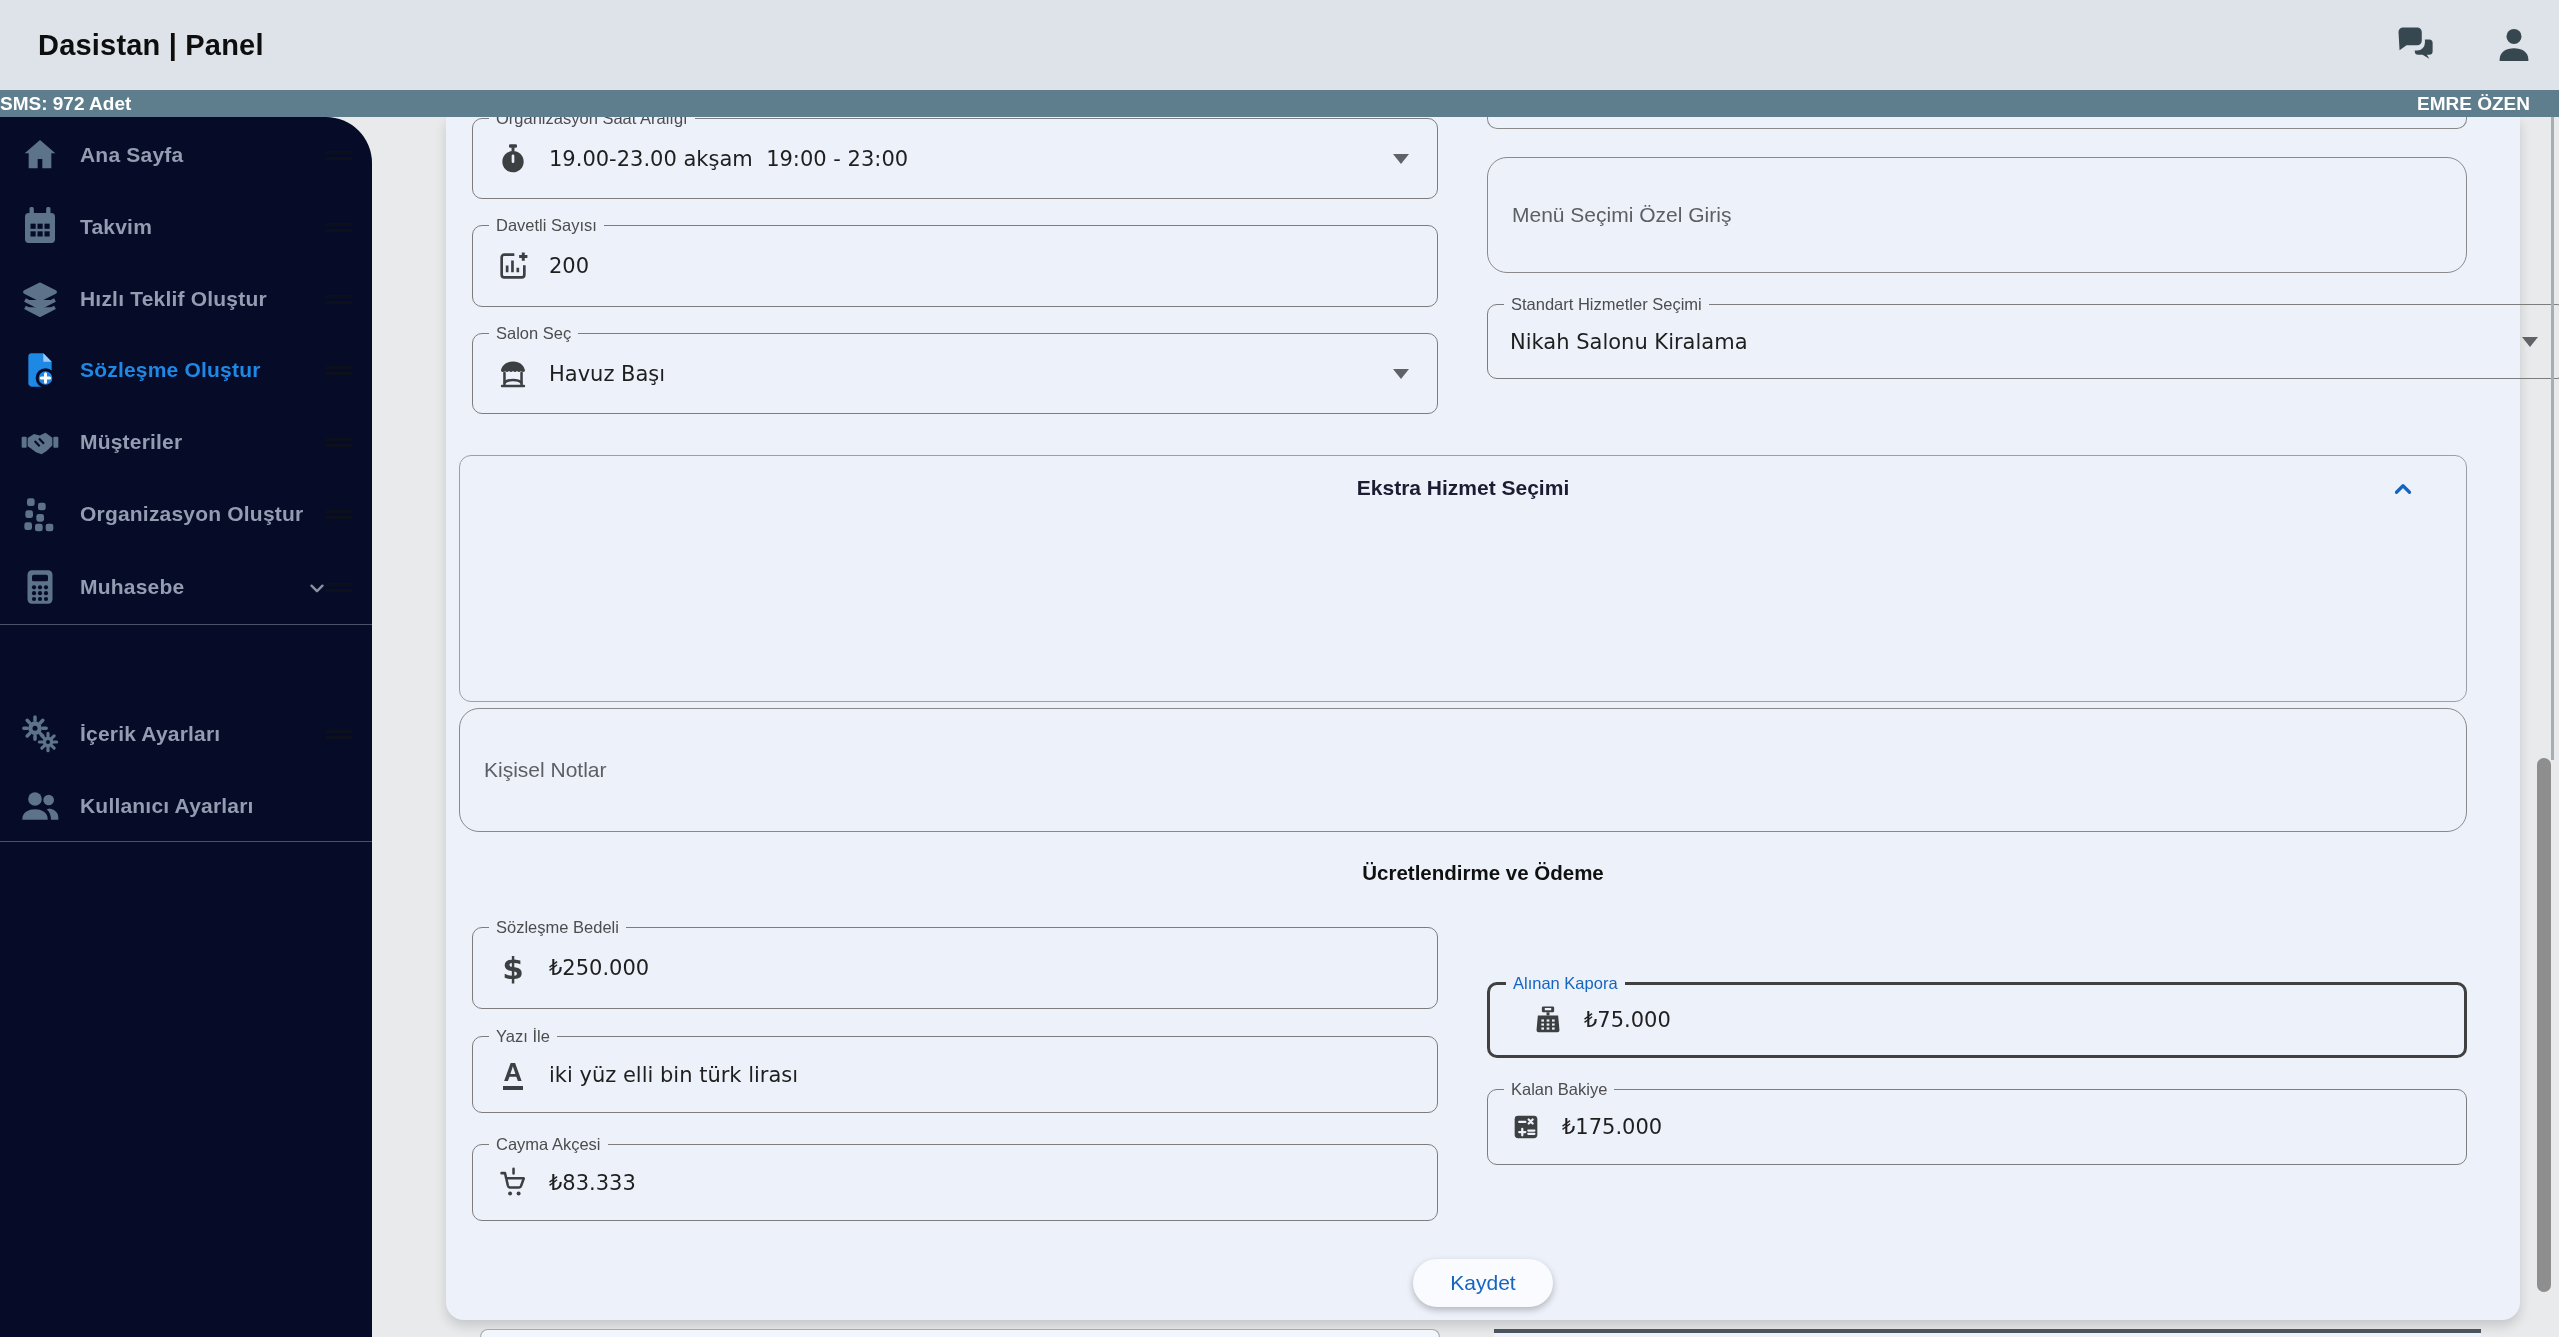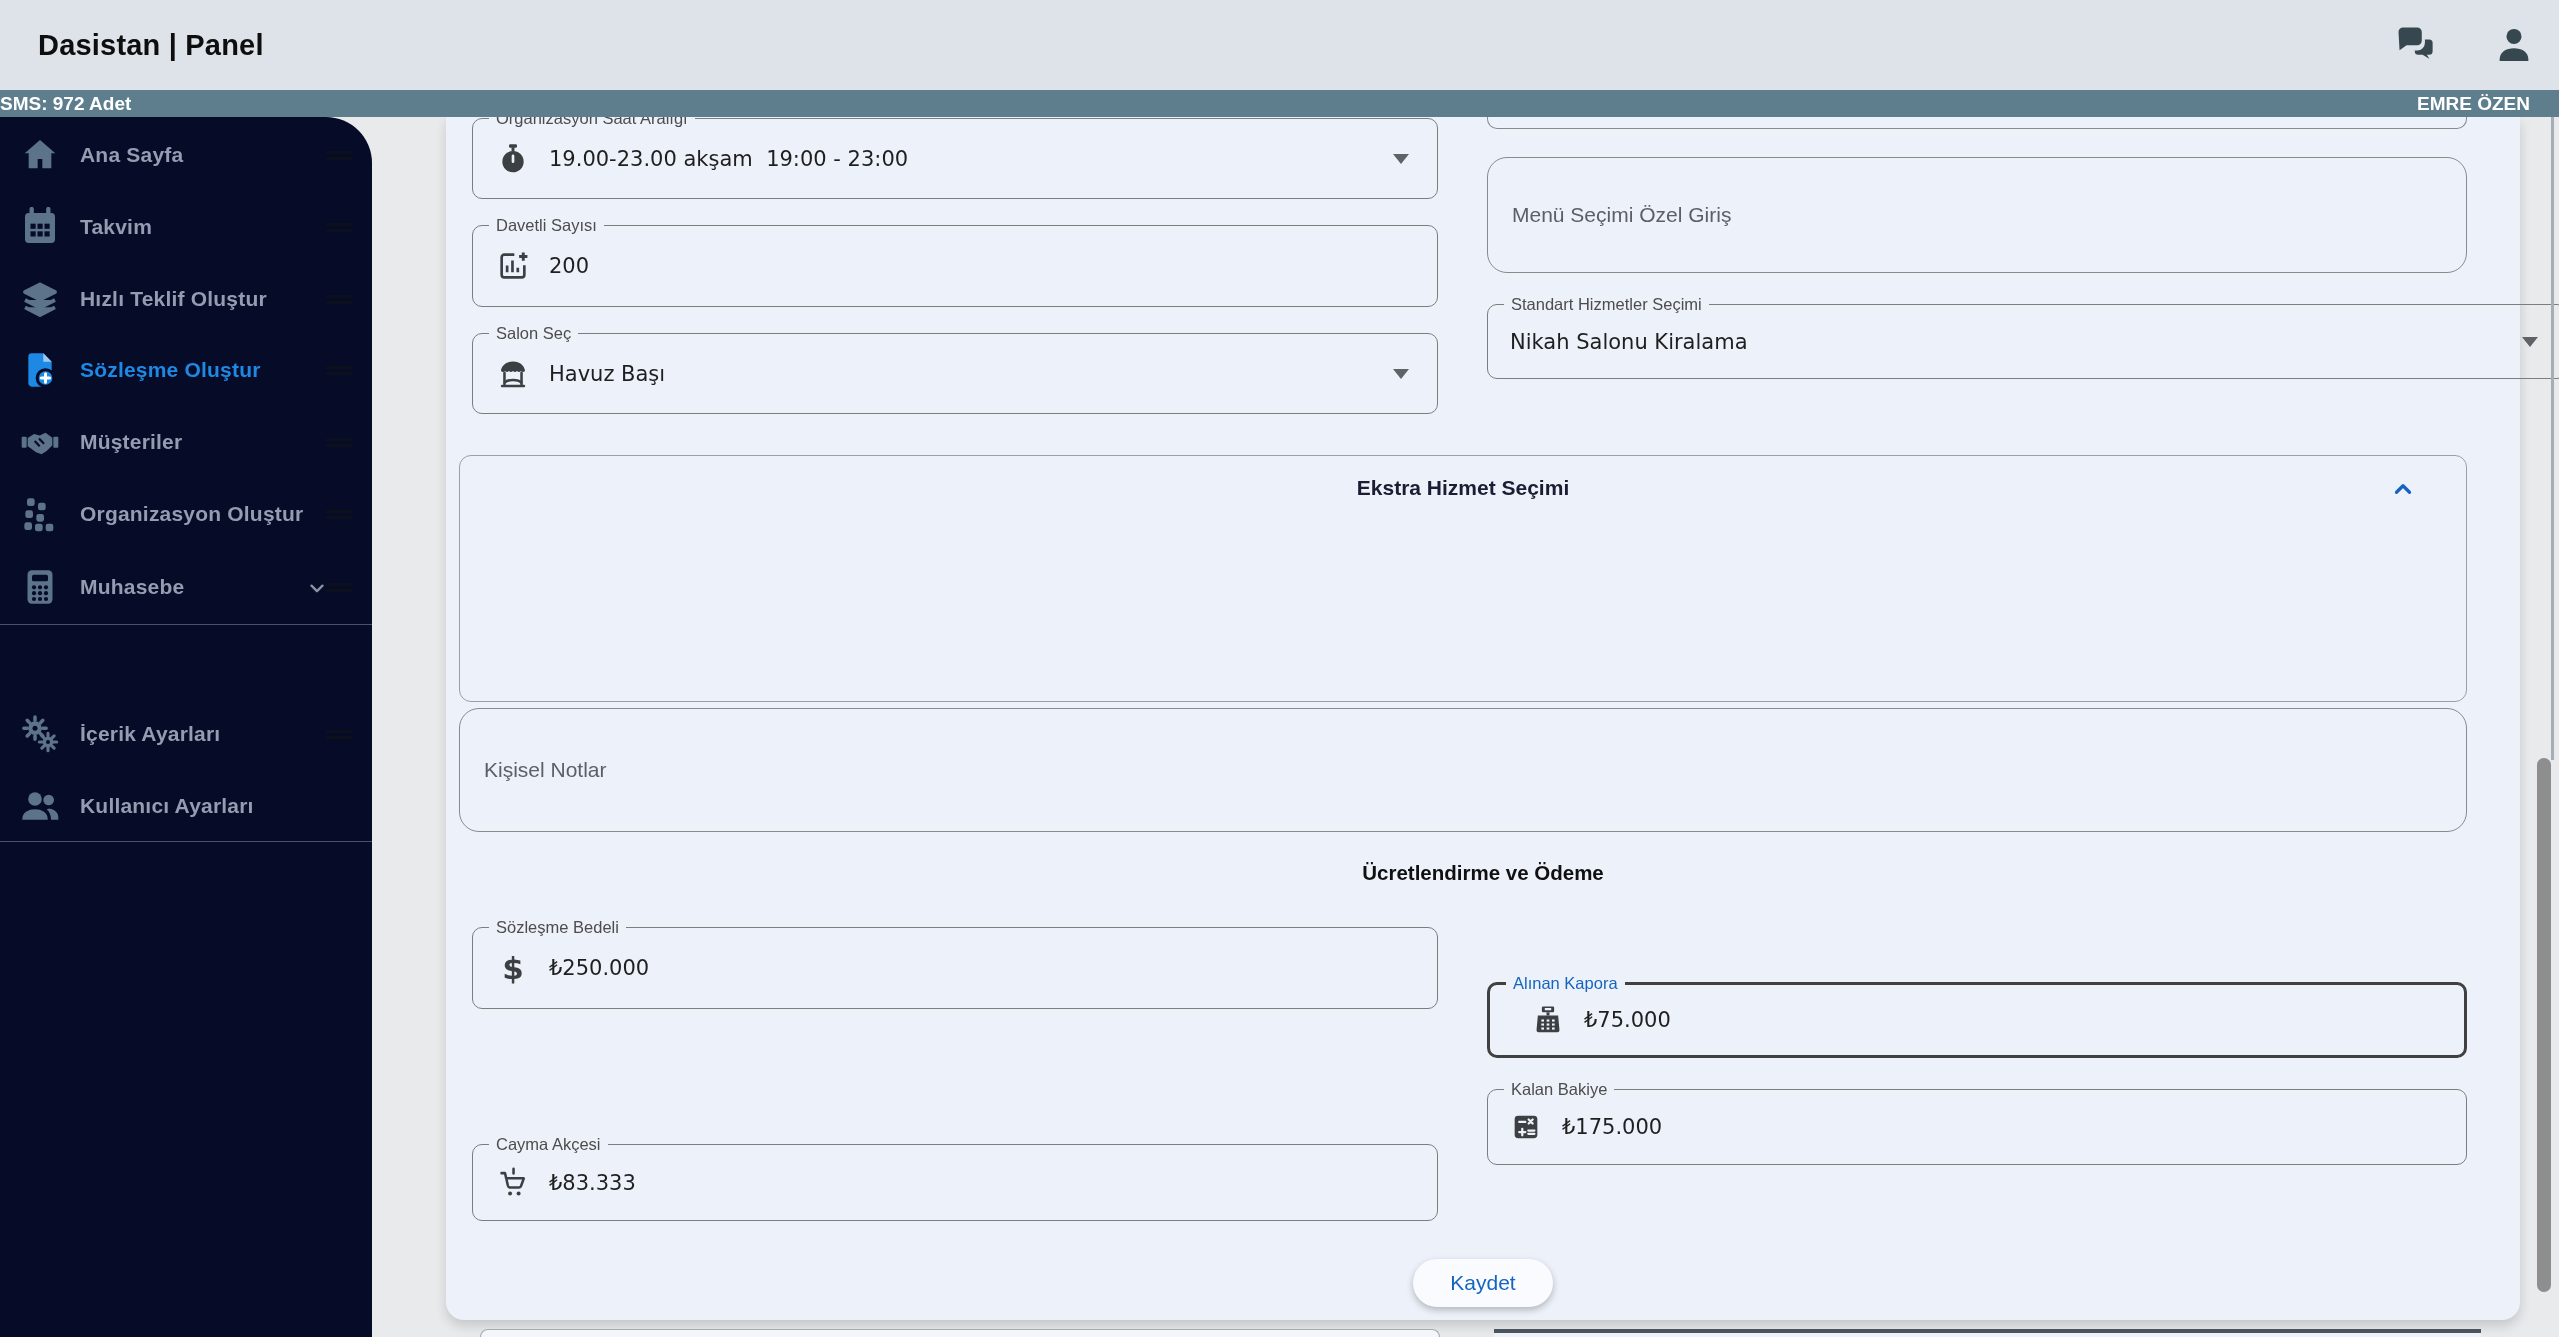--- a/index.html
+++ b/index.html
@@ -336,20 +336,29 @@
   <div class="ofield" style="left:472px;top:927px;width:966px;height:82px">
     <span class="olabel">Sözleşme Bedeli</span>
     <div class="frow">
       <span class="fic" style="display:flex;align-items:center;justify-content:center">
           <span class="dollar">$</span>
         </span>
       <span class="fval">₺250.000</span>
     </div>
   </div>
 
+  <div class="ofield" style="left:472px;top:1036px;width:966px;height:77px">
+    <span class="olabel">Yazı İle</span>
+    <div class="frow">
+      <span class="fic" style="display:flex;align-items:center;justify-content:center">
+          <span class="letterA">A</span>
+        </span>
+      <span class="fval">iki yüz elli bin türk lirası</span>
+    </div>
+  </div>
 
   <div class="ofield" style="left:472px;top:1144px;width:966px;height:77px">
     <span class="olabel">Cayma Akçesi</span>
     <div class="frow">
       <span class="fic"><svg viewBox="0 0 24 24" fill="none" stroke="#3c4043" stroke-width="1.9" stroke-linecap="round" stroke-linejoin="round">
             <path d="M12.4 1.4v3.4"></path>
             <path d="M3.4 4.6H6l2.2 9.5a1.6 1.6 0 0 0 1.6 1.2h6.7a1.6 1.6 0 0 0 1.6-1.2l2-5.6H6.8"></path>
             <circle cx="9.8" cy="19.8" r="1.5" fill="#3c4043" stroke="none"></circle>
             <circle cx="16.2" cy="19.8" r="1.5" fill="#3c4043" stroke="none"></circle>
           </svg></span>

